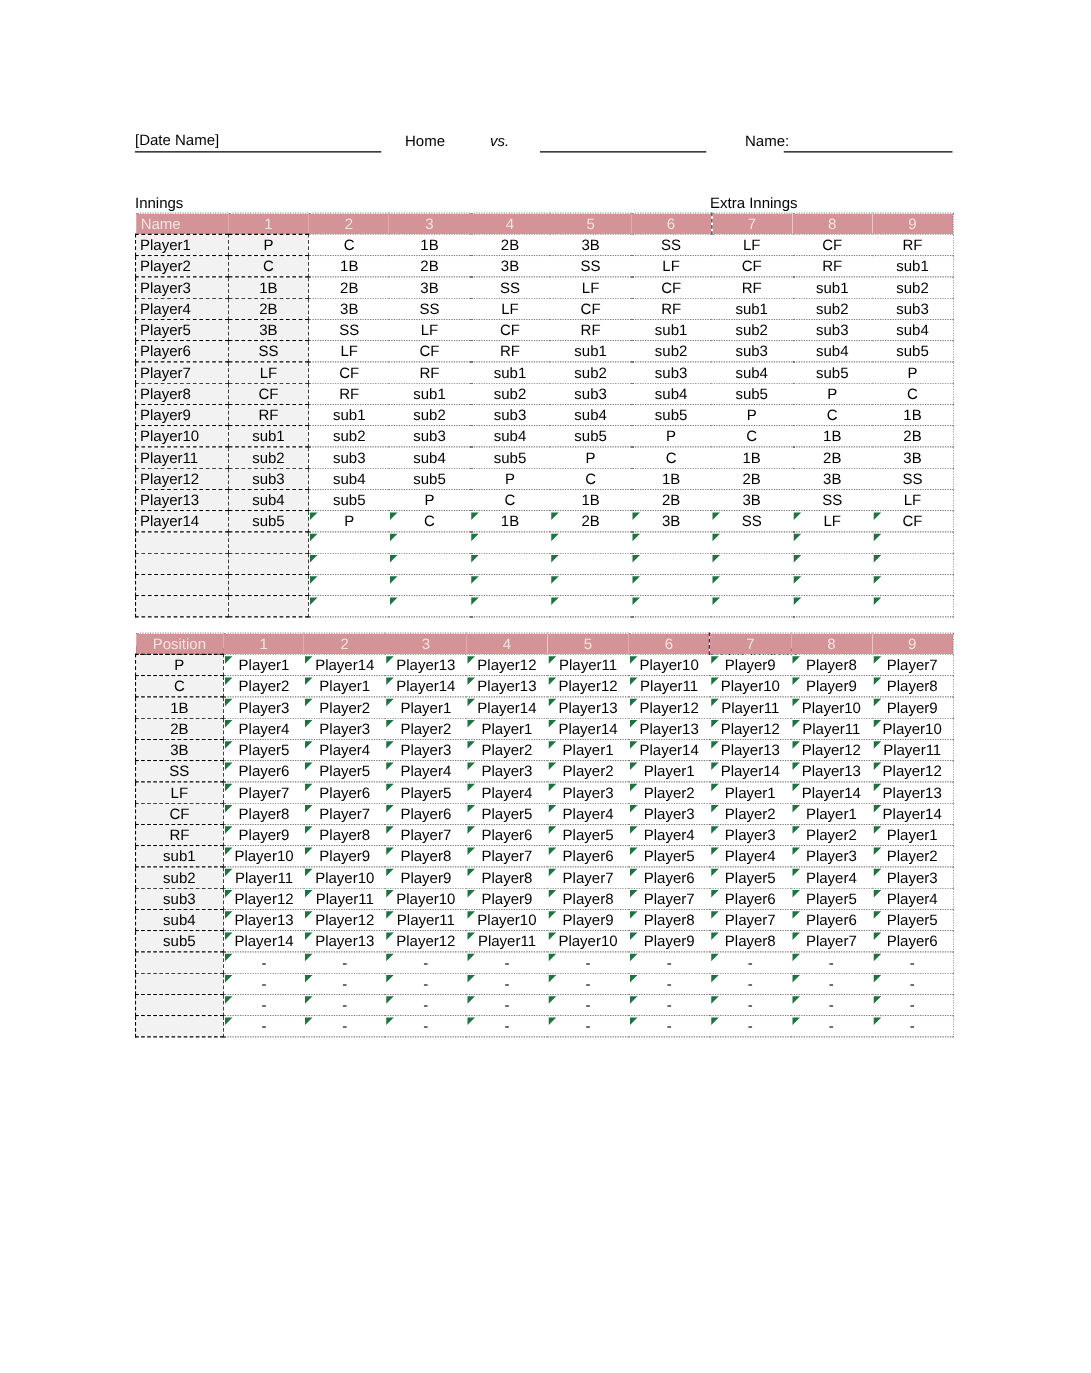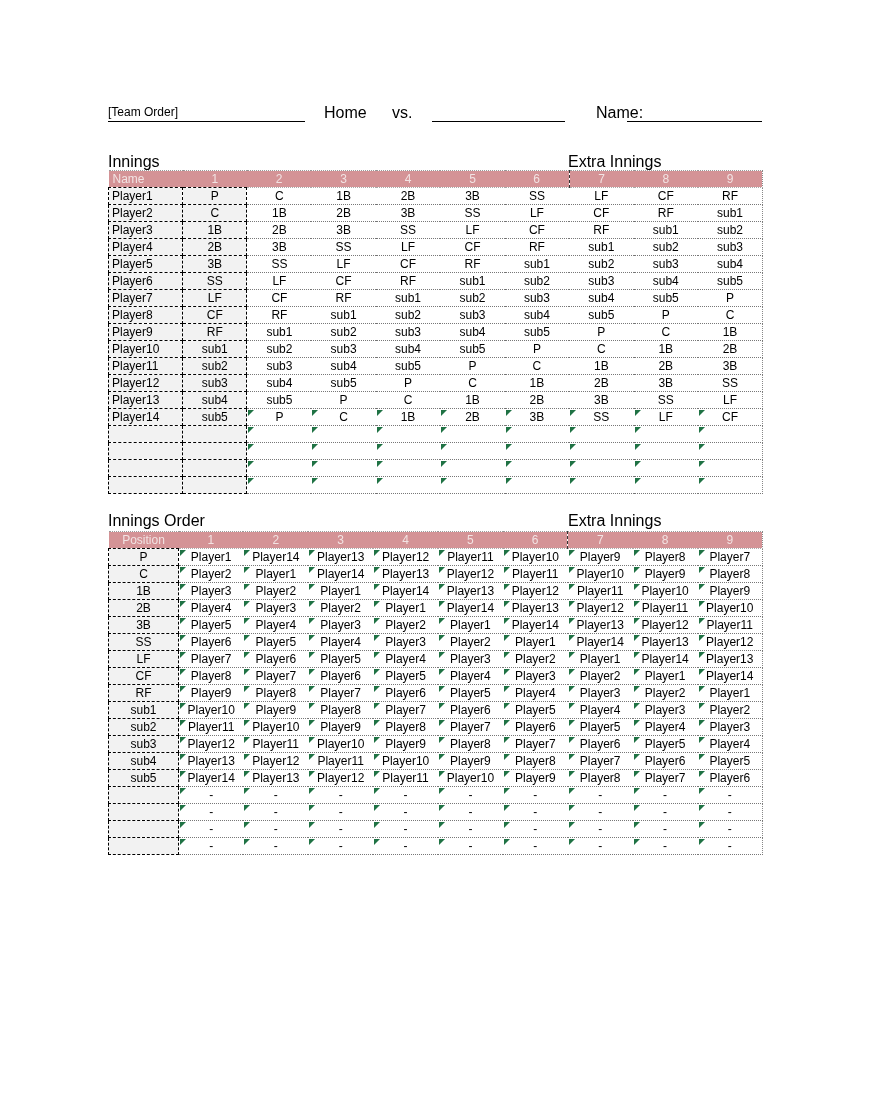--- a/index.html
+++ b/index.html
@@ -2,35 +2,35 @@
 <html><head>
 <meta charset="utf-8">
 <style>
   html,body{margin:0;padding:0;}
   body{
     width:873px;height:1098px;position:relative;background:#ffffff;
     font-family:"Liberation Sans", sans-serif;color:#000;
     --band-bg:#D49396;--band-text:#F2E3E3;--shade:#F2F2F2;--flag:#1F7244;
   }
   .abs{position:absolute;}
-  .lbl{font-size:16px;line-height:14px;white-space:nowrap;text-align:center;}
+  .lbl{font-size:12px;line-height:14px;white-space:nowrap;text-align:center;}
   .field{border-bottom:1px solid #000;height:16px;font-size:12px;line-height:15px;}
   #team-field{left:108px;top:105px;width:197px;}
   #home-label{left:324px;top:106px;}
-  #vs-label{left:392px;top:106px;}
+  #vs-label{left:392px;top:106px;font-style:italic;}
   #opp-field{left:432px;top:105px;width:133px;}
   #date-label{left:596px;top:106px;}
   #date-field{left:627px;top:105px;width:135px;}
 
   #rotation-label{left:108px;top:155px;}
   #rotation-extra{left:568px;top:155px;}
   #rotation-table{left:108px;top:170px;}
   #batting-label{left:108px;top:514px;}
   #batting-extra{left:568px;top:514px;}
-  #batting-table{left:108px;top:531px;}
+  #batting-table{left:108px;top:506px;}
 
   table{border-collapse:collapse;table-layout:fixed;width:655px;font-size:12px;}
   th,td{height:16px;padding:0;line-height:16px;overflow:hidden;white-space:nowrap;}
   th{
     background:var(--band-bg);color:var(--band-text);font-weight:normal;
     text-align:center;border-top:1px dotted #999;border-bottom:1px dotted #aaa;
   }
   th.first{width:70px;}
   th.h-left{text-align:left;padding-left:4px;}
   th.divider{border-left:1px dashed #333;}
@@ -40,21 +40,21 @@
   td.a-left{text-align:left;padding-left:3px;}
   td.shaded{background:var(--shade);border:1px dashed #000;}
   .flag{
     position:absolute;top:1px;left:1px;width:0;height:0;
     border-top:6px solid var(--flag);border-right:6px solid transparent;
   }
 </style>
 </head>
 <body style="--band-bg: #D49396; --band-text: #F2E3E3; --shade: #F2F2F2; --flag: #1F7244;">
 
-<div class="abs field" id="team-field">[Team Order]</div>
+<div class="abs field" id="team-field">[Date Name]</div>
 <div class="abs lbl" id="home-label">Home</div>
 <div class="abs lbl" id="vs-label">vs.</div>
 <div class="abs field" id="opp-field"></div>
 <div class="abs lbl" id="date-label">Name:</div>
 <div class="abs field" id="date-field"></div>
 
 <div class="abs lbl" id="rotation-label">Innings</div>
 <div class="abs lbl" id="rotation-extra">Extra Innings</div>
 <table class="abs" id="rotation-table">
     <thead>

